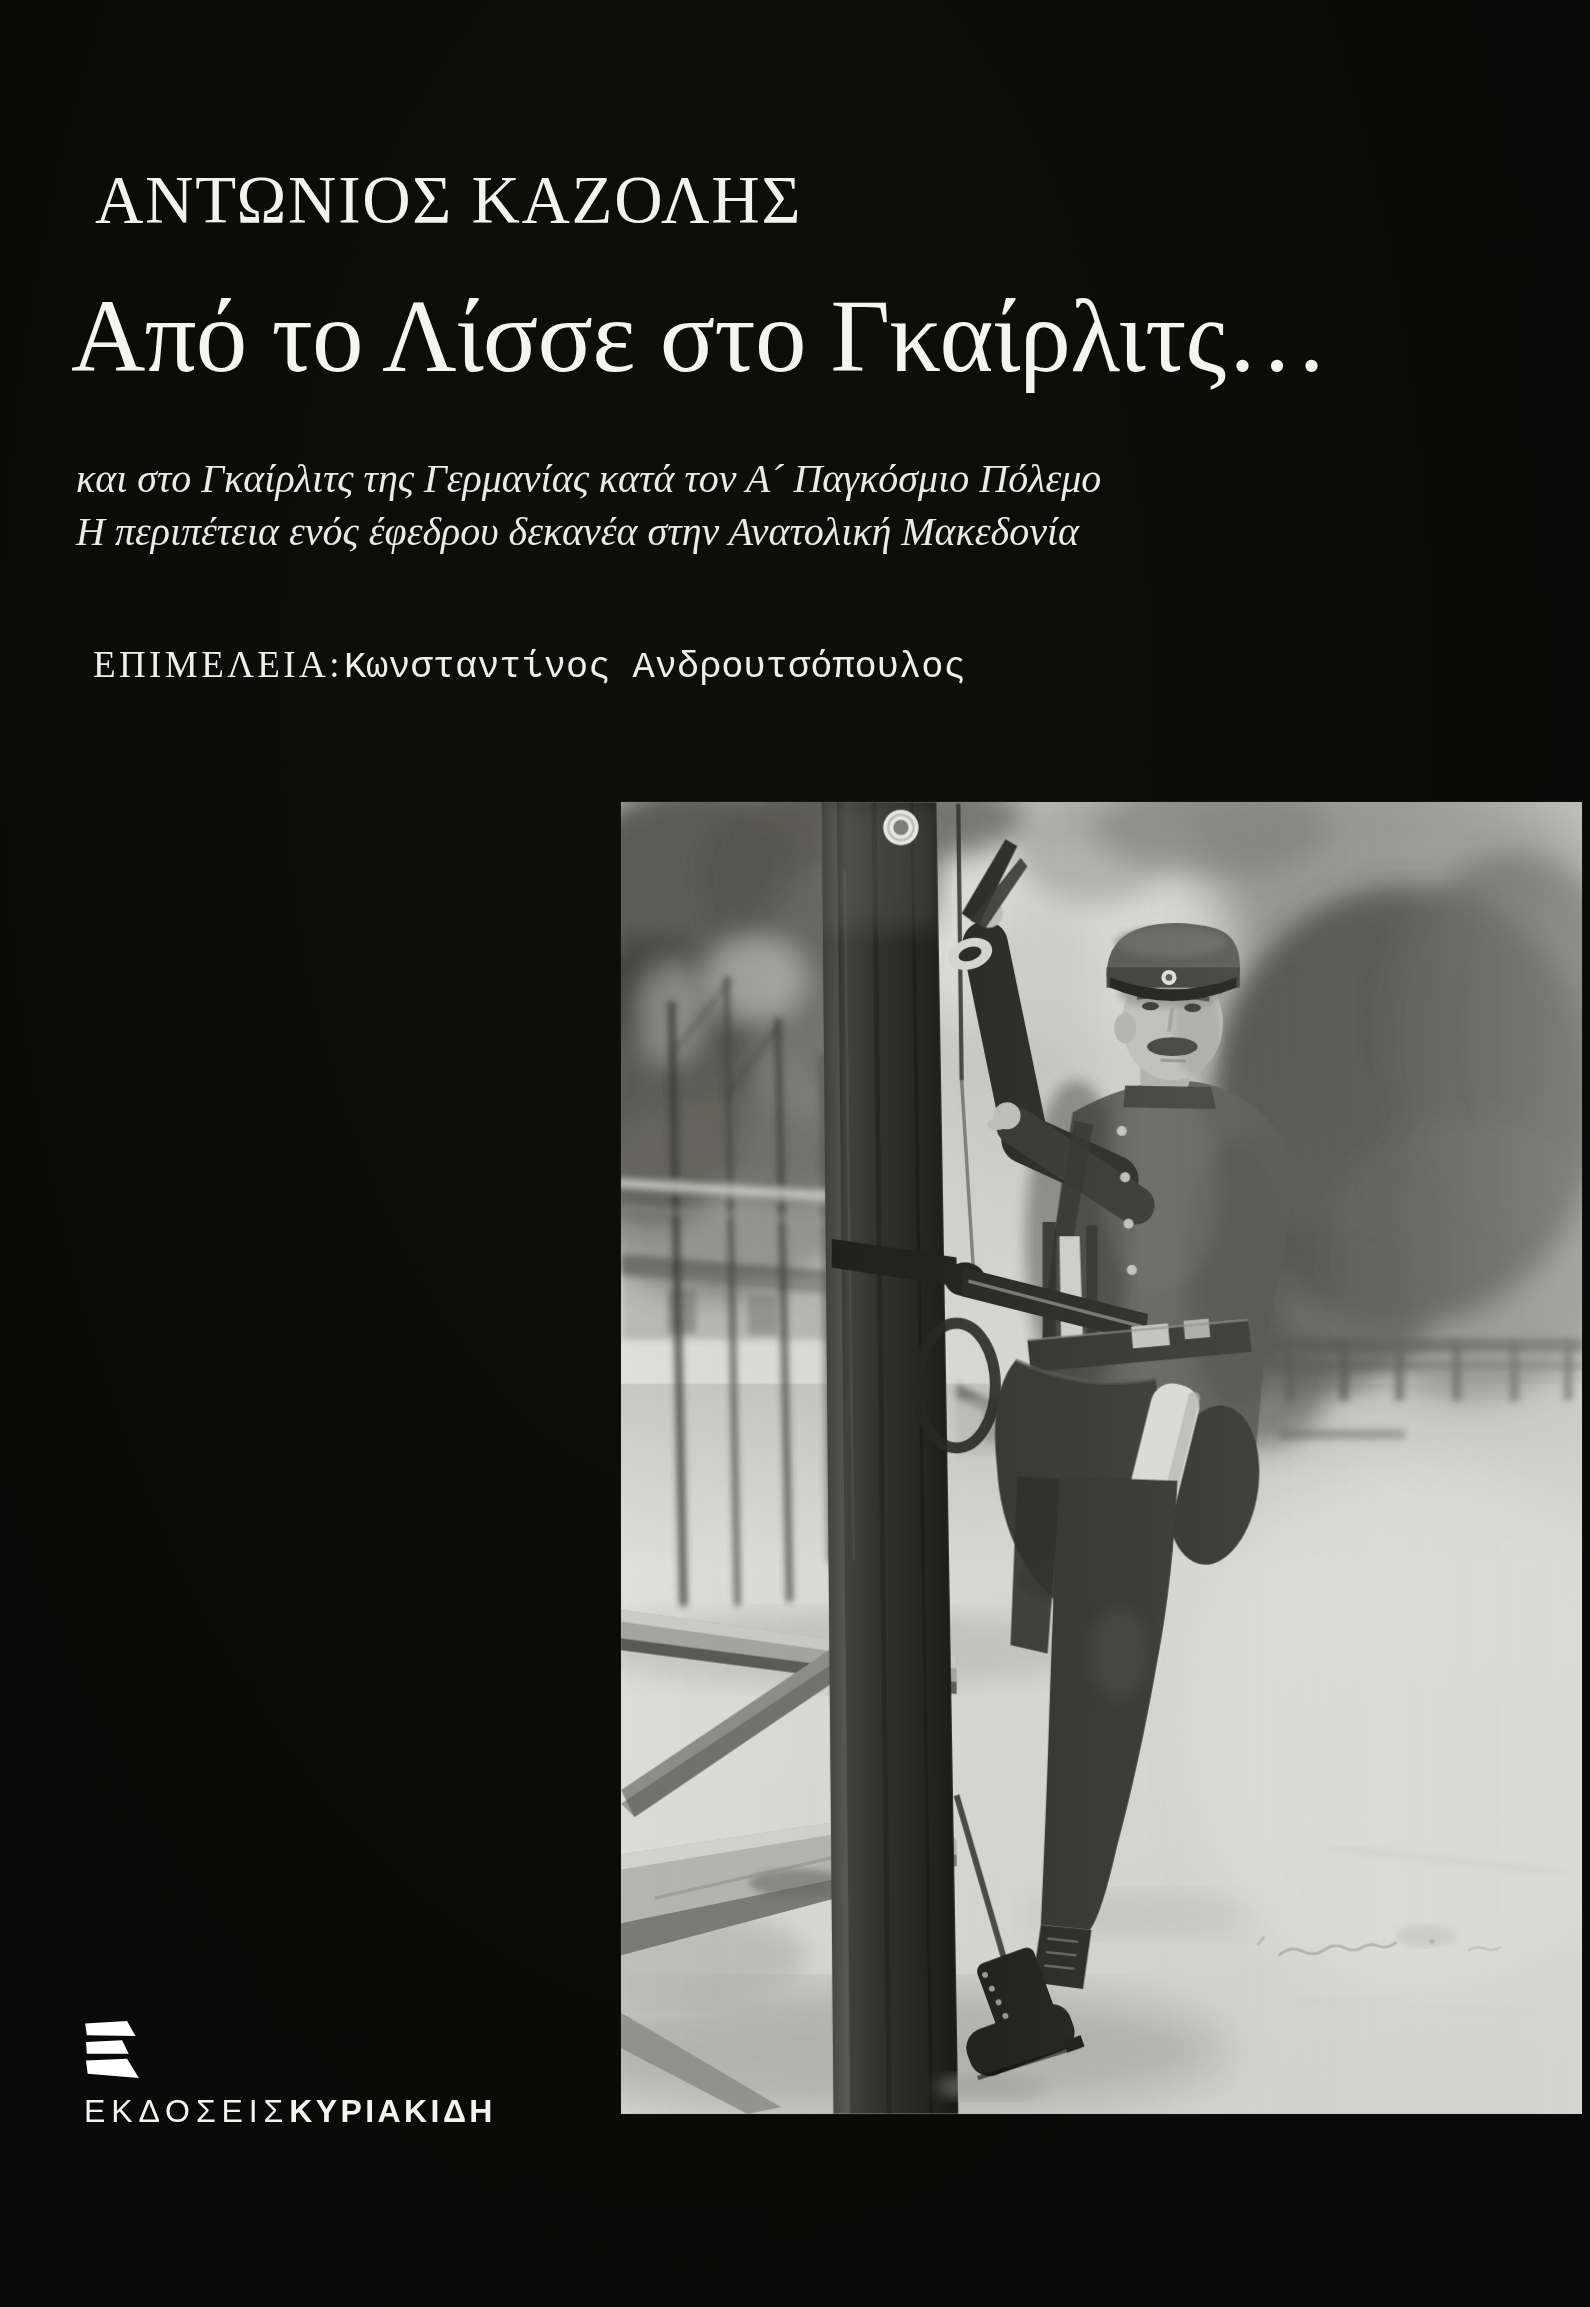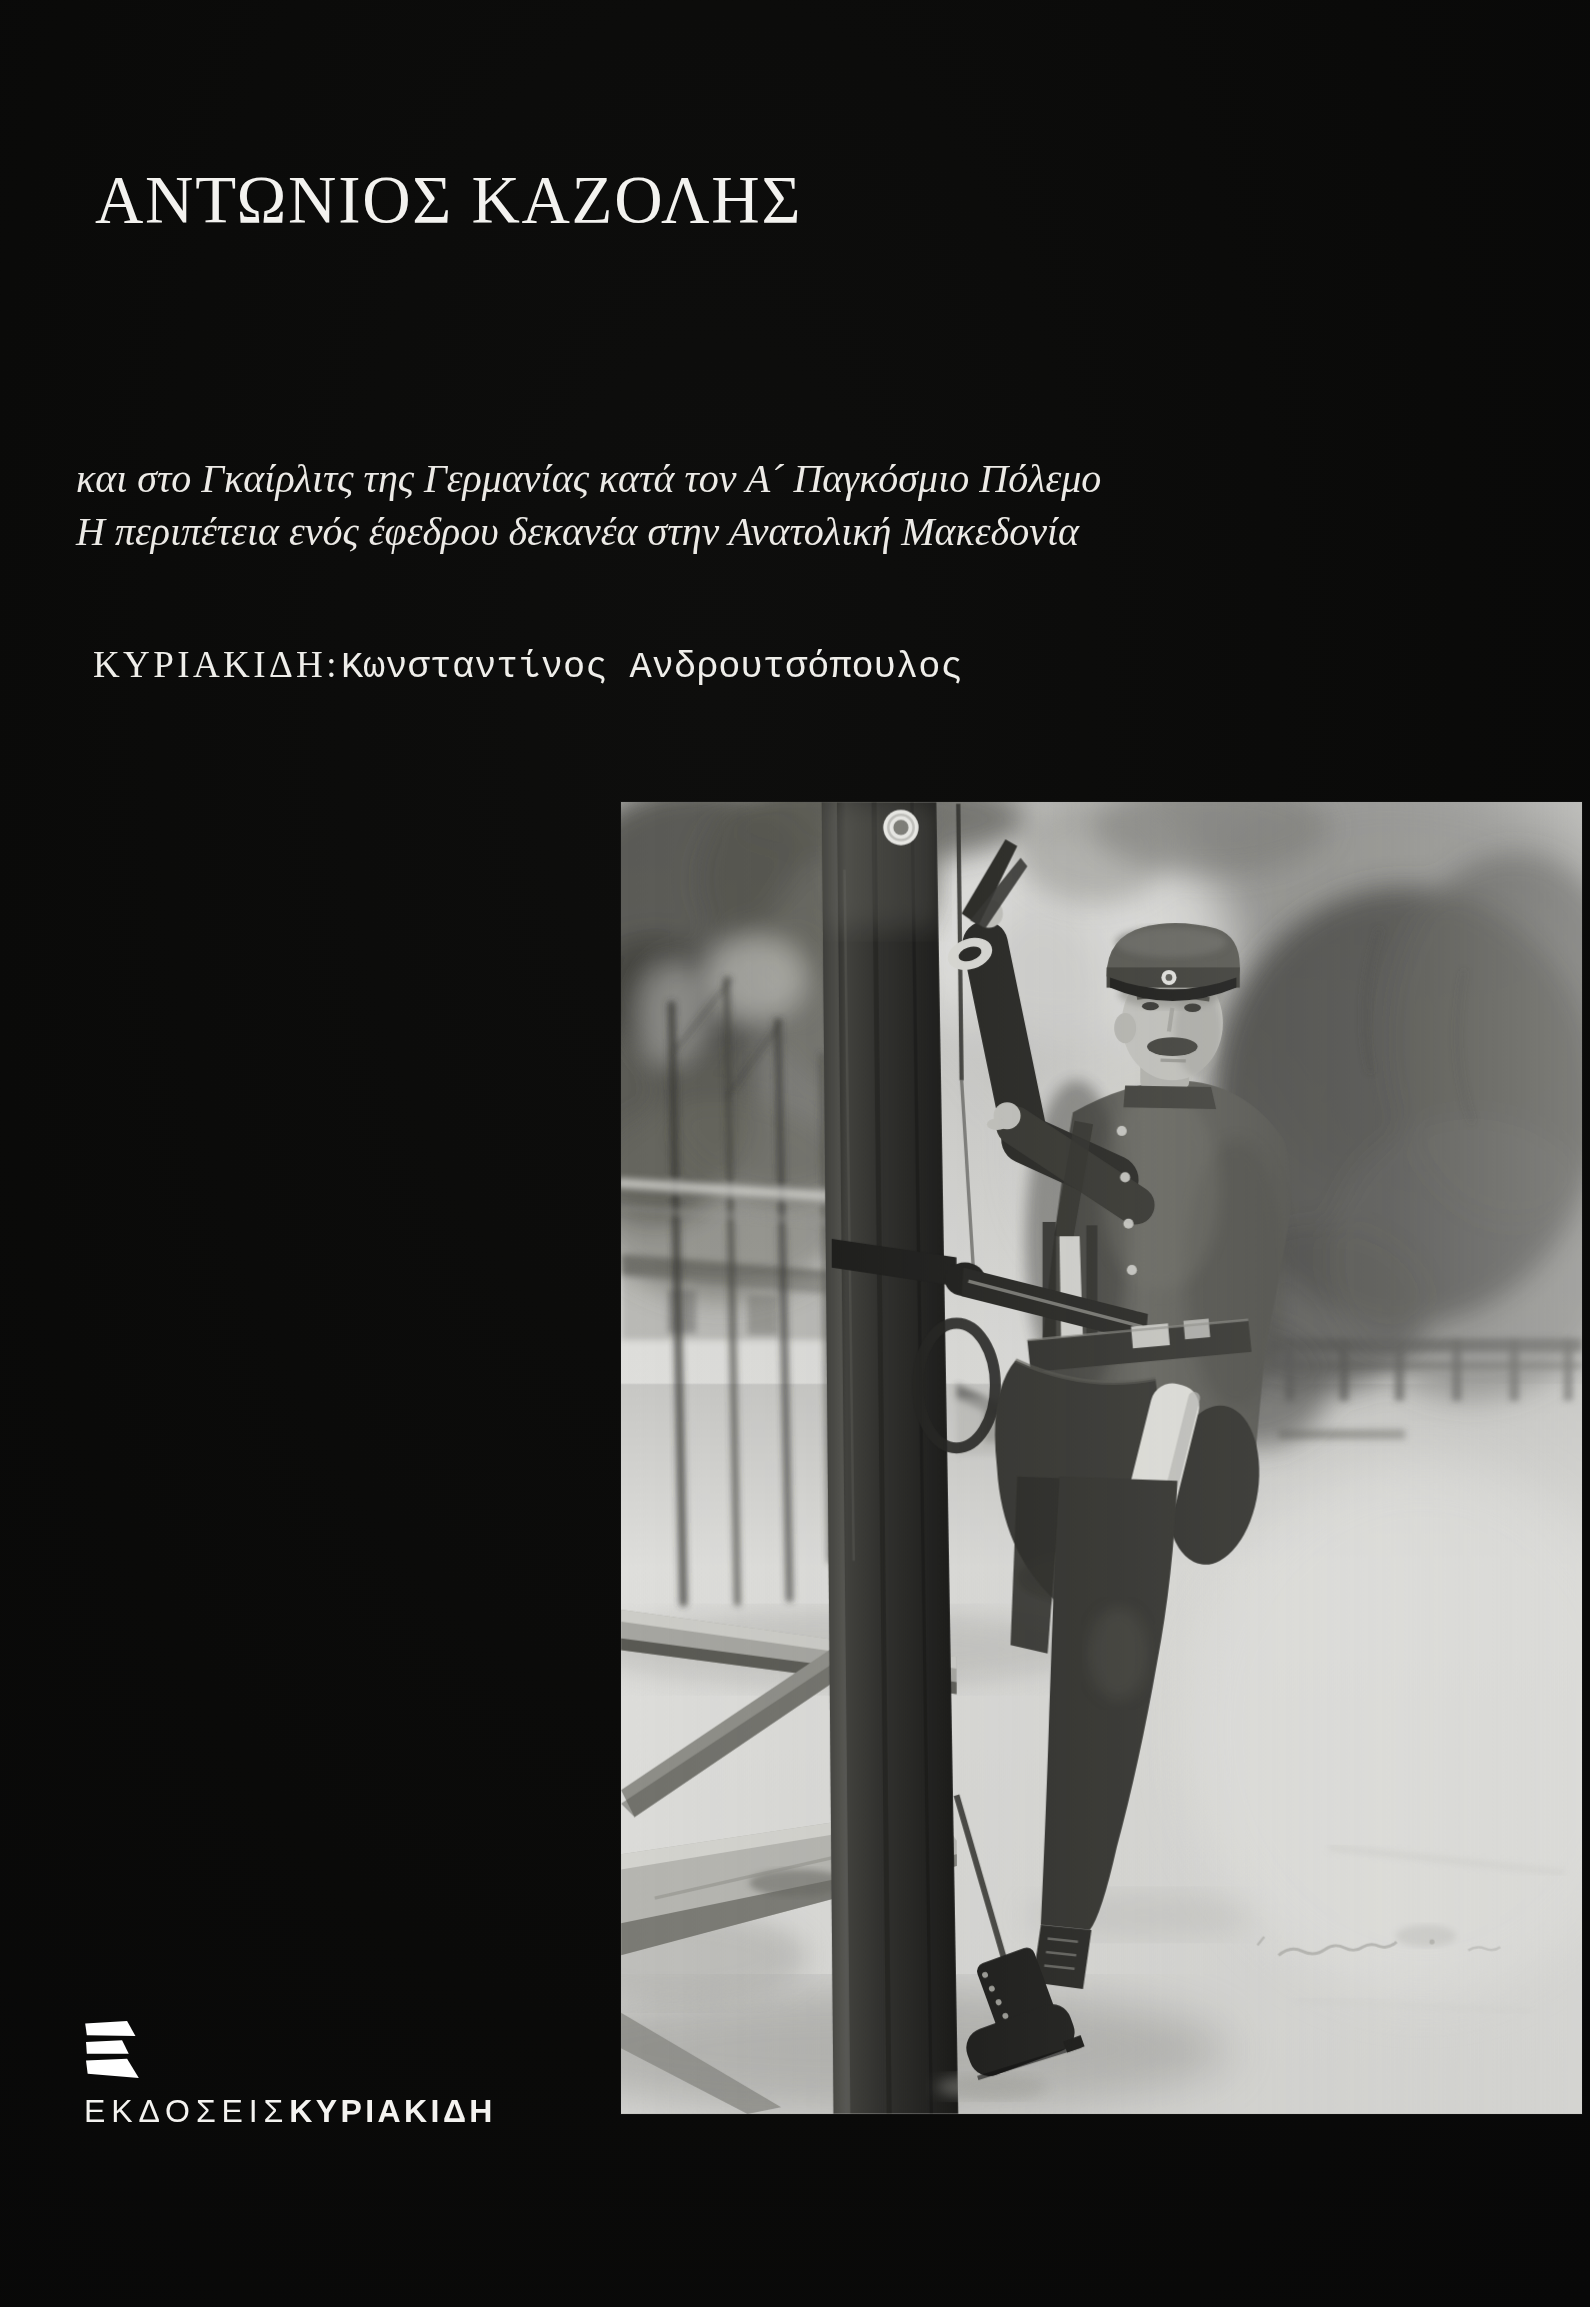--- a/index.html
+++ b/index.html
@@ -49,28 +49,29 @@
   .pub-prefix{font-weight:400;letter-spacing:5.9px;}
   .pub-name{font-weight:700;letter-spacing:3.4px;}
 </style>
 </head>
 <body>
 
 <div class="cover">
 
   <div class="author">ΑΝΤΩΝΙΟΣ ΚΑΖΟΛΗΣ</div>
 
+  <h1 class="title">Από το Λίσσε στο Γκαίρλιτς…</h1>
 
   <div class="subtitle">
     <div>και στο Γκαίρλιτς της Γερμανίας κατά τον Α´ Παγκόσμιο Πόλεμο</div>
     <div>Η περιπέτεια ενός έφεδρου δεκανέα στην Ανατολική Μακεδονία</div>
   </div>
 
   <div class="editor">
-    <span class="editor-label">ΚΥΡΙΑΚΙΔΗ:</span><span class="editor-name">Κωνσταντίνος Ανδρουτσόπουλος</span>
+    <span class="editor-label">ΕΠΙΜΕΛΕΙΑ:</span><span class="editor-name">Κωνσταντίνος Ανδρουτσόπουλος</span>
   </div>
 
   <div class="photo">
     <svg viewBox="0 0 1140 1556" xmlns="http://www.w3.org/2000/svg">
       <defs>
         <linearGradient id="pgSky" x1="0" y1="0" x2="0" y2="1">
           <stop offset="0" stop-color="#b9b9b6"></stop>
             <stop offset="0.35" stop-color="#cfcfcc"></stop>
           <stop offset="0.7" stop-color="#dededb"></stop>
             <stop offset="1" stop-color="#e2e2df"></stop>

